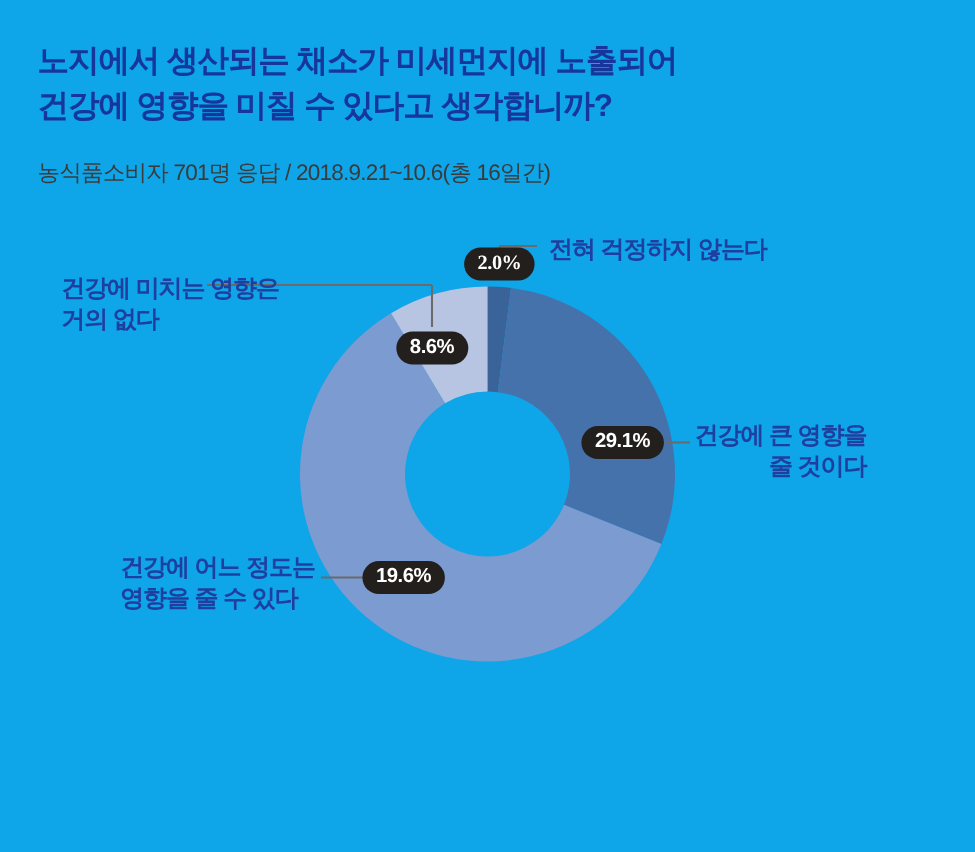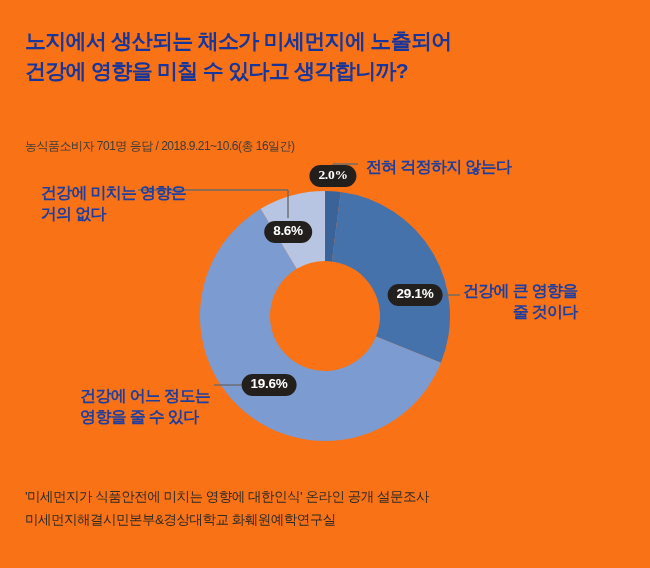--- a/index.html
+++ b/index.html
@@ -2,38 +2,37 @@
 <html><head>
 <meta charset="utf-8">
 <style>
   * { margin:0; padding:0; box-sizing:border-box; }
   html, body {
     width:650px; height:568px;
     background:#ffffff;
     font-family:"Liberation Sans","DejaVu Sans",sans-serif;
     overflow:hidden;
   }
-  #root { position:relative; width:650px; height:568px; background:#f97316; }
+  #root { position:relative; width:650px; height:568px; background:#0ea5e9; }
 
   
   .title {
     position:absolute; left:25px; top:26px;
     width:600px;
     font-size:21px; font-weight:bold;
     color:#16369c;
     line-height:1.42;
     letter-spacing:-0.7px;
     white-space:pre-line;
   }
   .subtitle {
     position:absolute; left:25px; top:106px;
-    font-size:12px; font-weight:normal;
+    font-size:15px; font-weight:normal;
     color:#3b3b3b;
     letter-spacing:-0.5px;
-    margin-top:32px;
   }
 
   
   #chart-area {
     position:absolute; left:0; top:140px;
     width:650px; height:320px;
   }
   #donut-svg { position:absolute; left:0; top:0; }
 
   
@@ -108,23 +107,21 @@
     <div id="badges-layer">
         <div class="badge" style="left: 333px; top: 36px; font-family: Liberation Serif, serif;">2.0%</div>
         <div class="badge" style="left: 415px; top: 155px;">29.1%</div>
         <div class="badge" style="left: 269px; top: 245px;">19.6%</div>
         <div class="badge" style="left: 288px; top: 92px;">8.6%</div>
       </div>
     <div id="callouts-layer">
         <div class="callout right" style="left: 366px; top: 16px;">전혀 걱정하지 않는다</div>
         <div class="callout right" style="left: 463px; top: 140px;">건강에 큰 영향을
 줄 것이다</div>
-        <div class="callout left" style="right: 440px; top: 228px; margin-top: 17px;">건강에 어느 정도는
+        <div class="callout left" style="right: 440px; top: 228px;">건강에 어느 정도는
 영향을 줄 수 있다</div>
         <div class="callout left" style="right: 464px; top: 42px;">건강에 미치는 영향은
 거의 없다</div>
       </div>
   </div>
 
-  <div class="footer">'미세먼지가 식품안전에 미치는 영향에 대한인식' 온라인 공개 설문조사
-미세먼지해결시민본부&amp;경상대학교 화훼원예학연구실</div>
 
 </div>
 
 </body></html>

